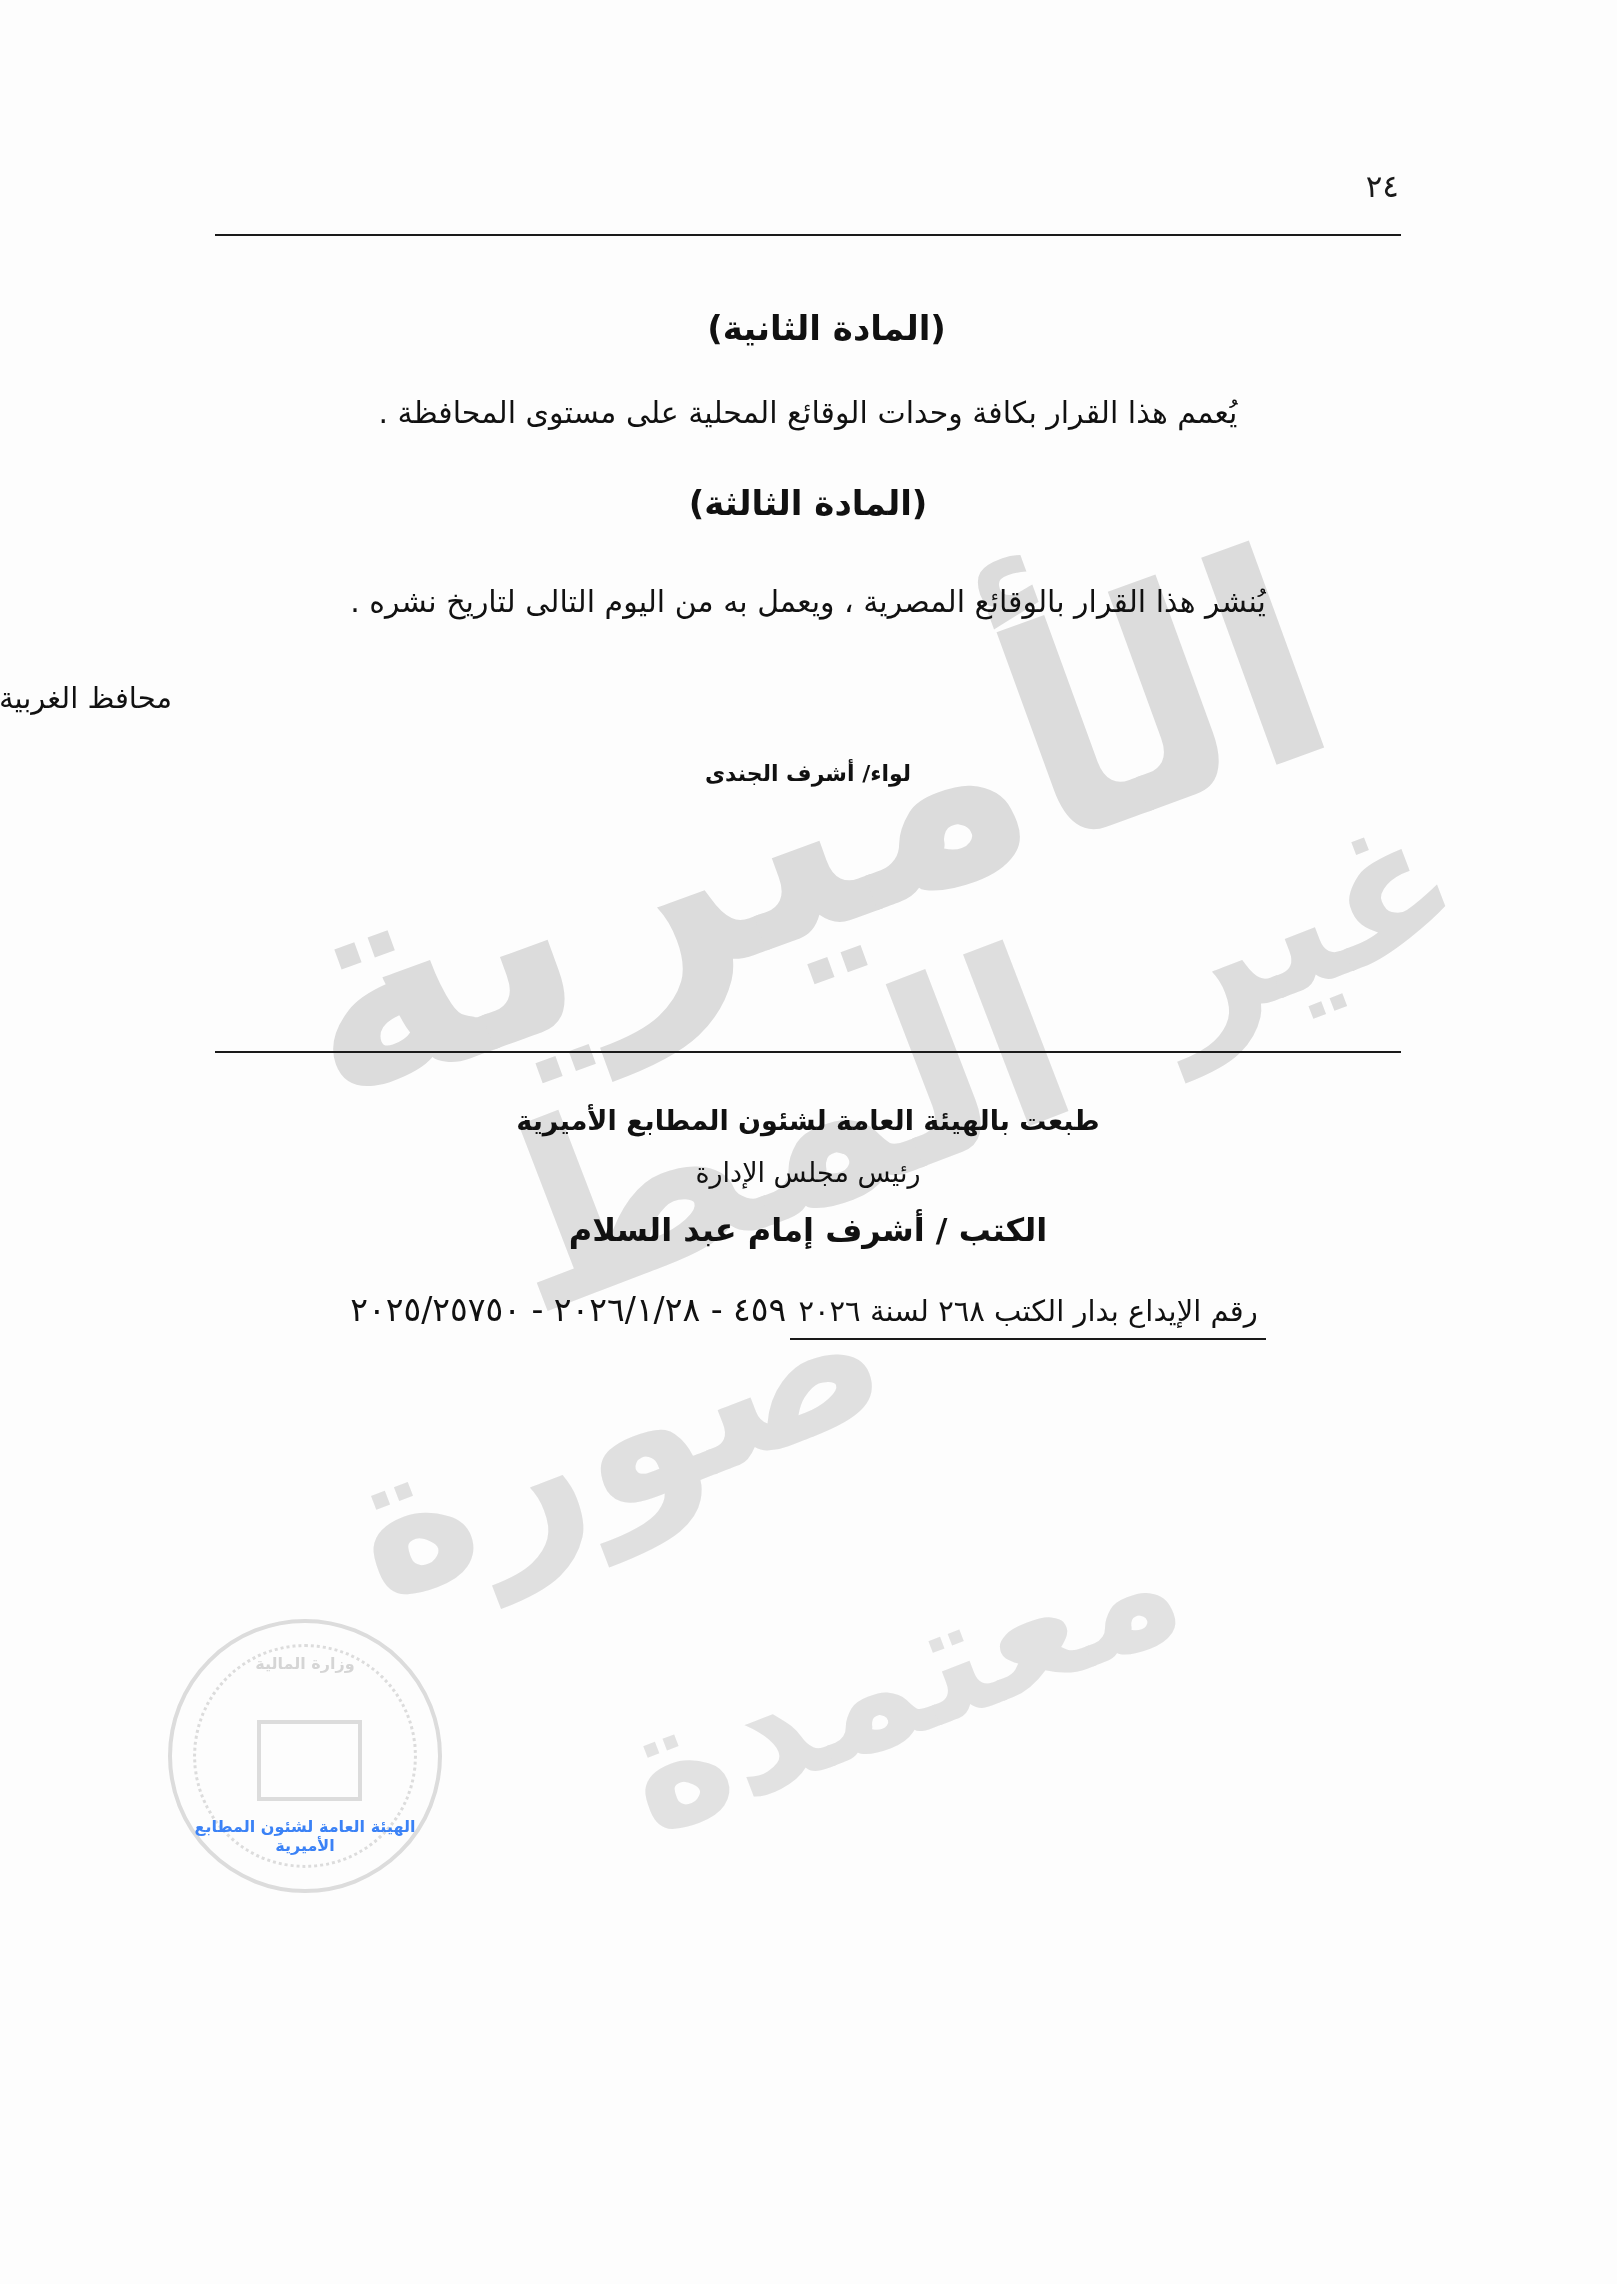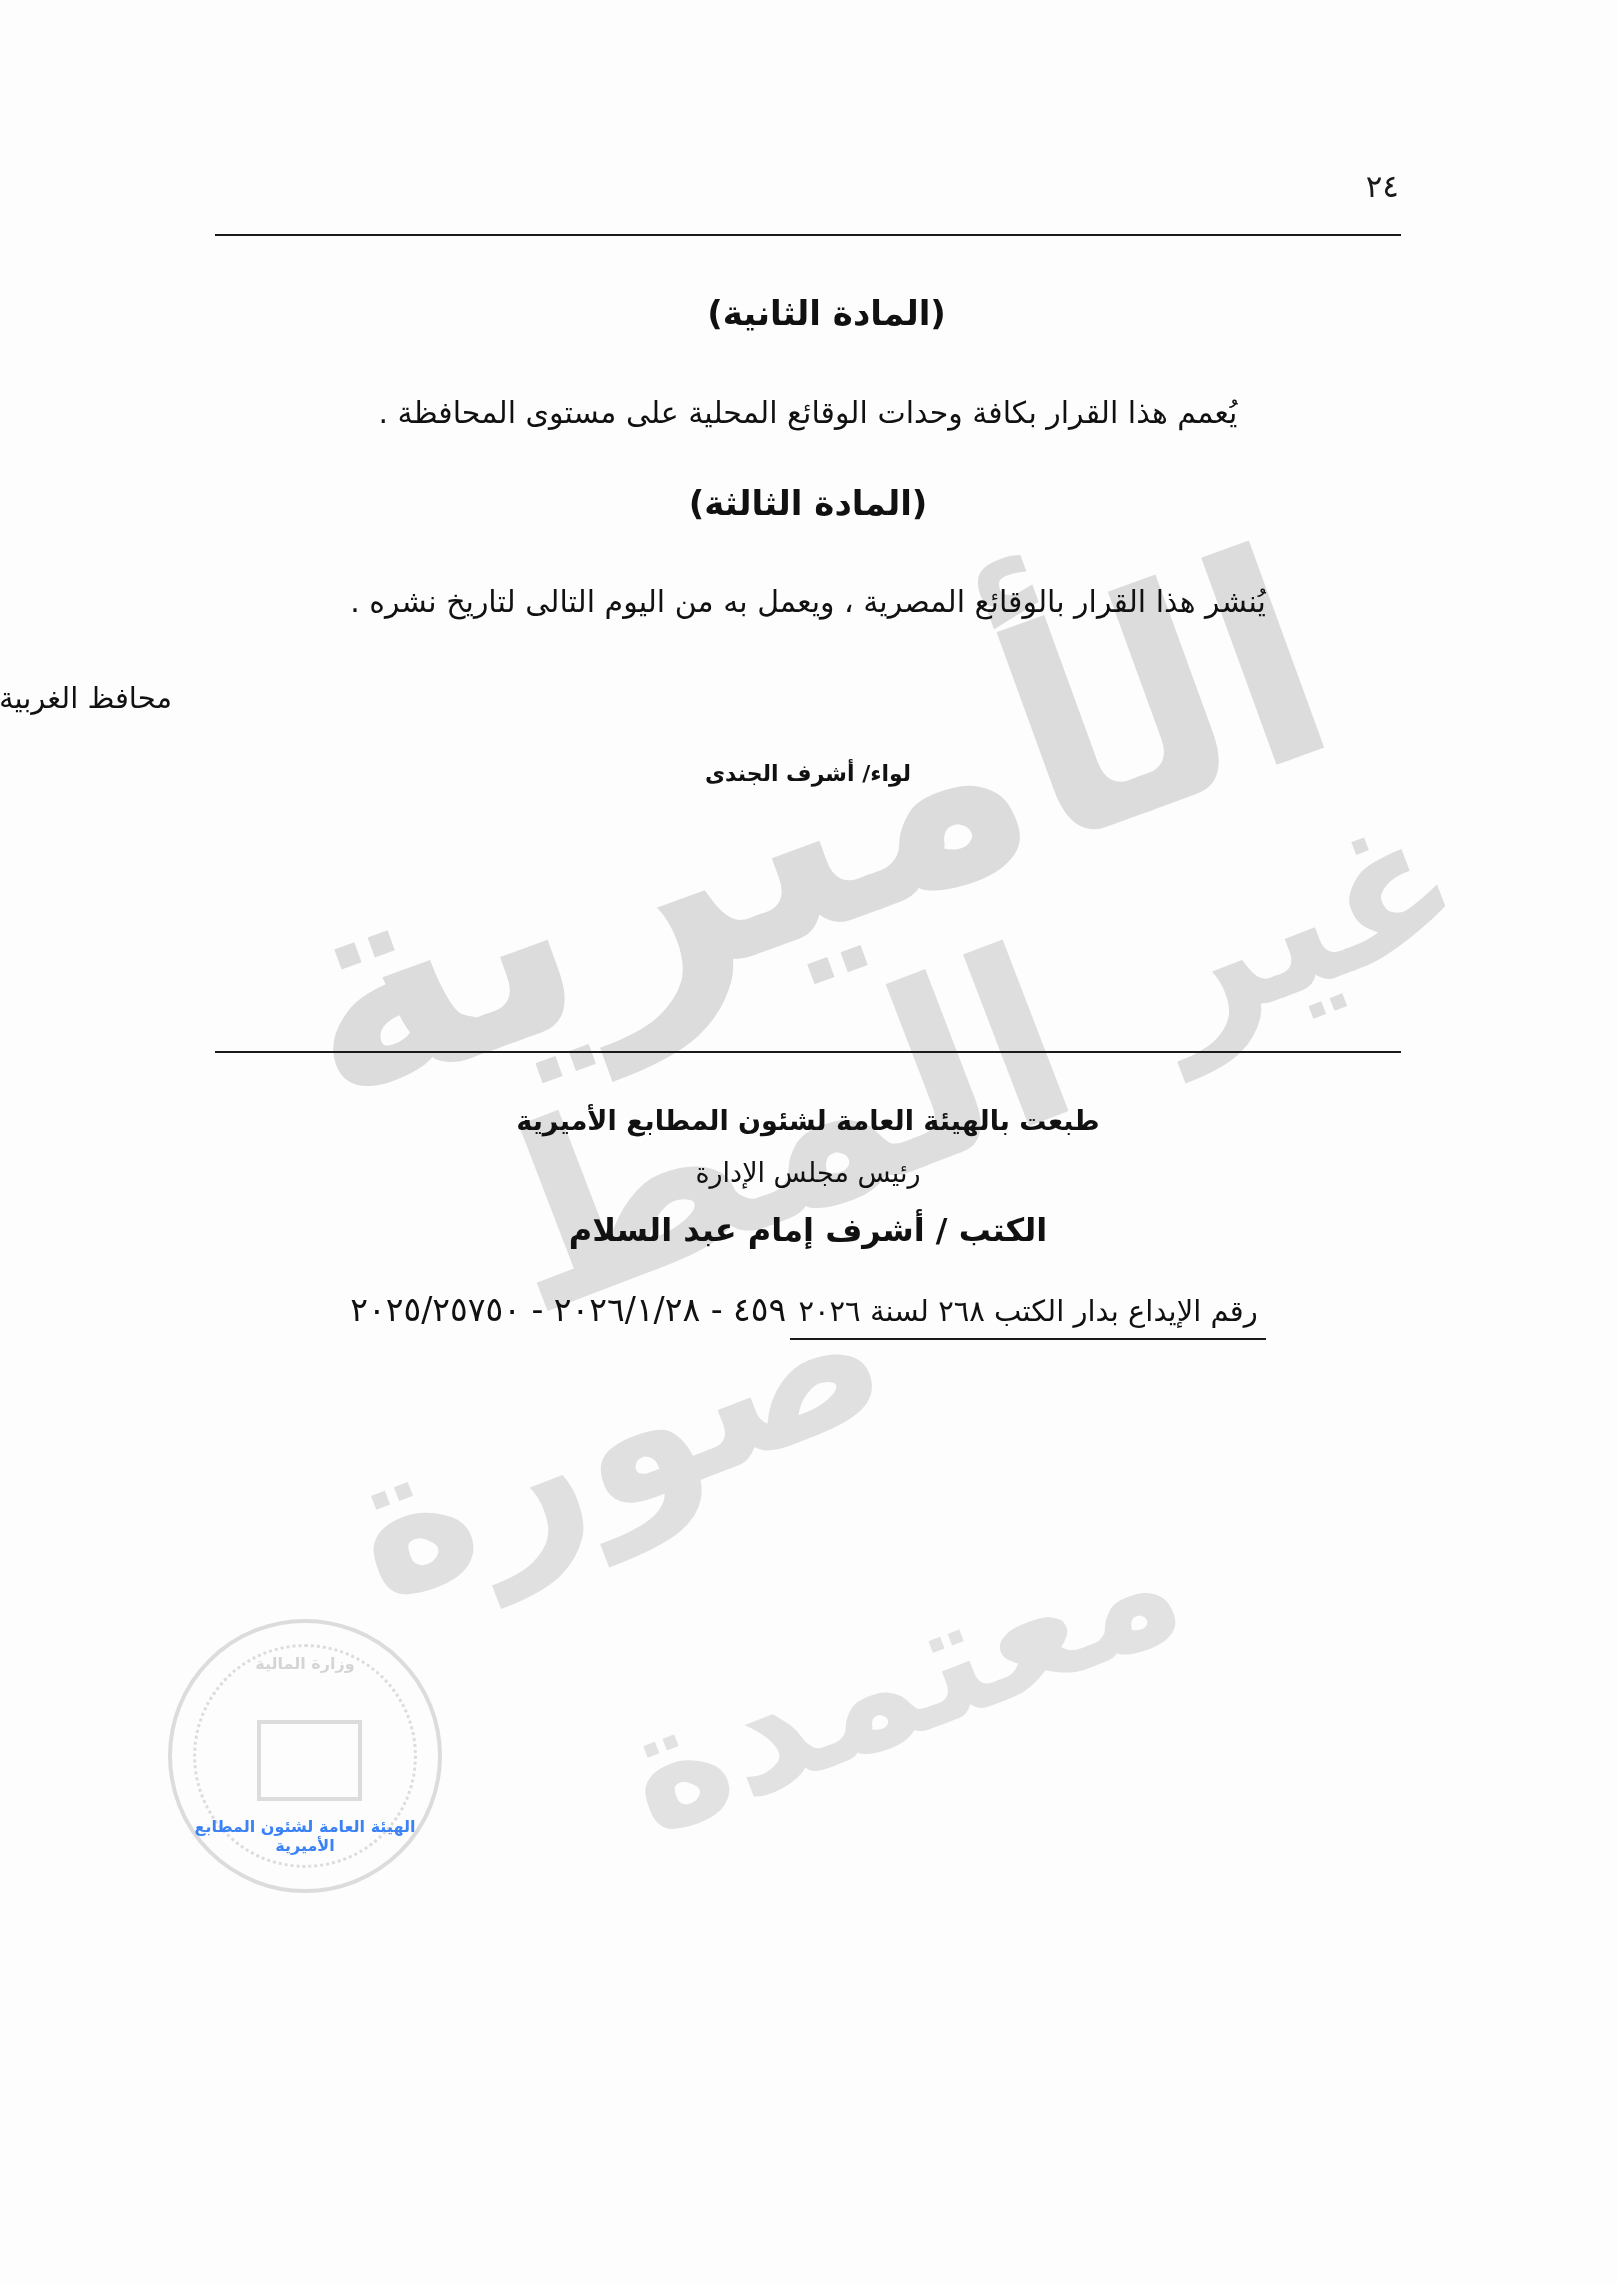--- a/index.html
+++ b/index.html
@@ -159,21 +159,21 @@
   .article-heading {
     position: absolute;
     right: 0;
     left: 0;
     text-align: center;
     font-weight: 700;
     font-size: 34px;
     color: #111;
     letter-spacing: 0px;
   }
-  .article-2-heading { top: 293px; padding-left: 37px; }
+  .article-2-heading { top: 308px; padding-left: 37px; }
   .article-3-heading { top: 483px; }
 
   .article-body {
     position: absolute;
     right: 218px;
     left: 218px;
     text-align: center;
     font-size: 30px;
     color: #111;
     line-height: 1.7;

